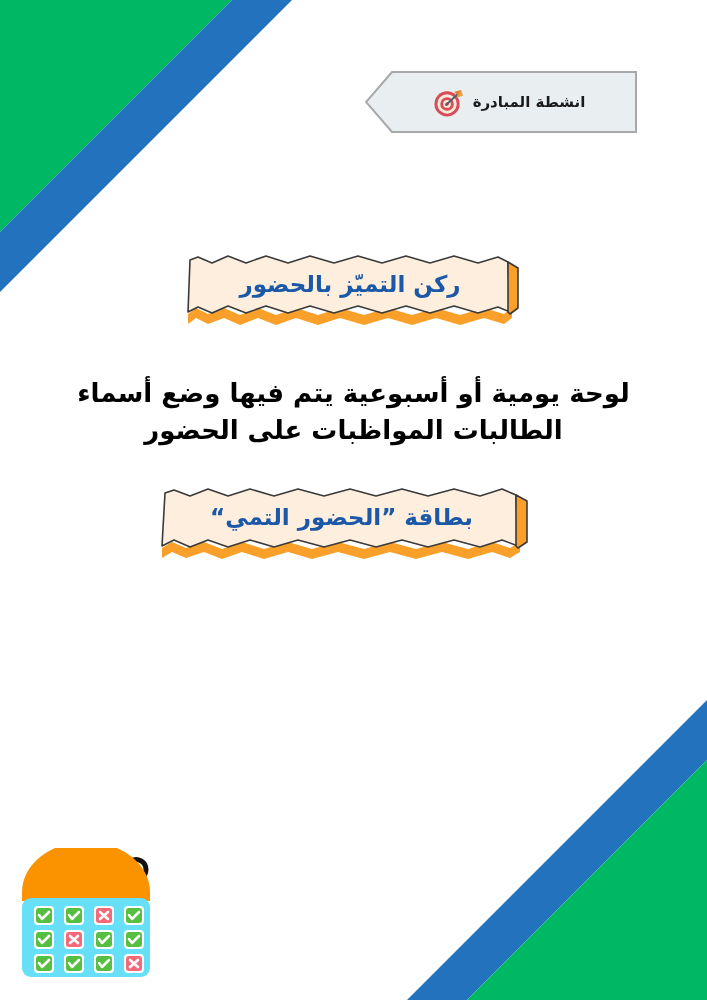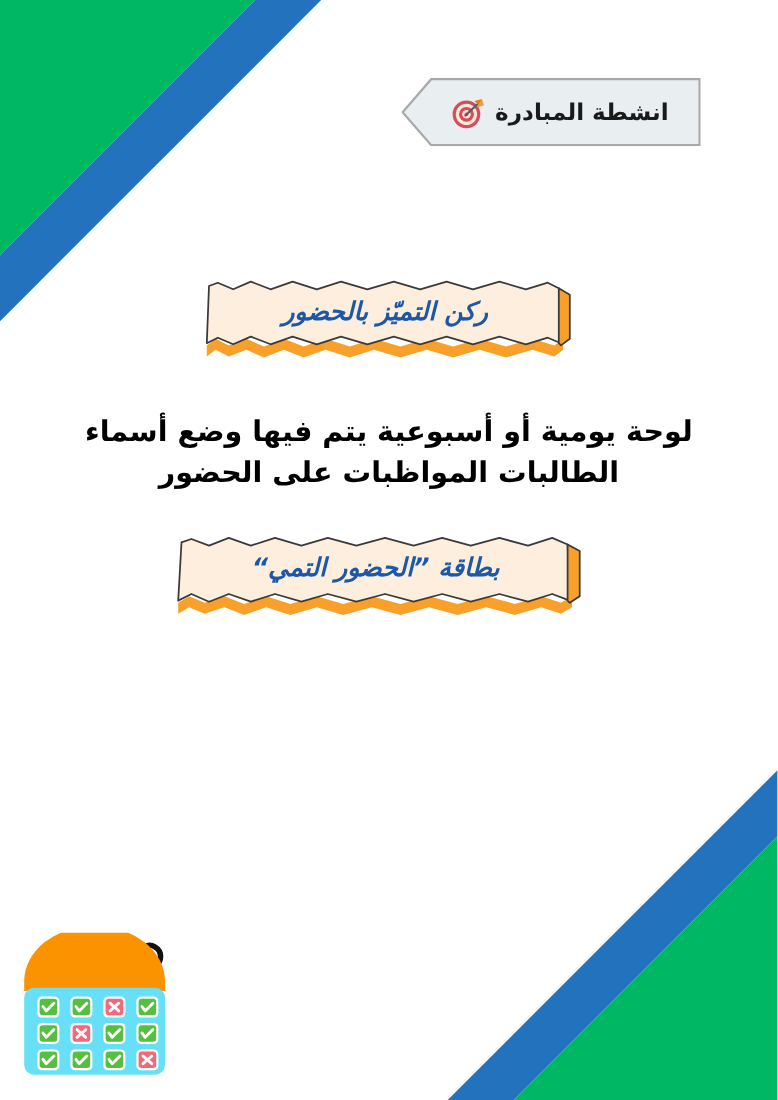--- a/index.html
+++ b/index.html
@@ -46,37 +46,36 @@
     display: flex;
     flex-direction: row;
     align-items: center;
     justify-content: center;
     gap: 9px;
     padding-right: 10px;
     padding-left: 26px;
   }
   .header-title {
     font-family: "DejaVu Sans", "Liberation Sans", sans-serif;
-    font-size: 21px;
+    font-size: 15px;
     font-weight: 700;
     color: #1a1a1a;
     white-space: nowrap;
     line-height: 1;
   }
   .target-icon {
     width: 31px;
     height: 31px;
     flex: 0 0 auto;
     display: block;
   }
 
   
   .torn-banner {
     position: absolute;
-    font-style: italic;
   }
   .torn-banner svg.torn-shape {
     position: absolute;
     inset: 0;
     width: 100%;
     height: 100%;
     display: block;
   }
   .torn-banner .torn-label {
     position: absolute;

